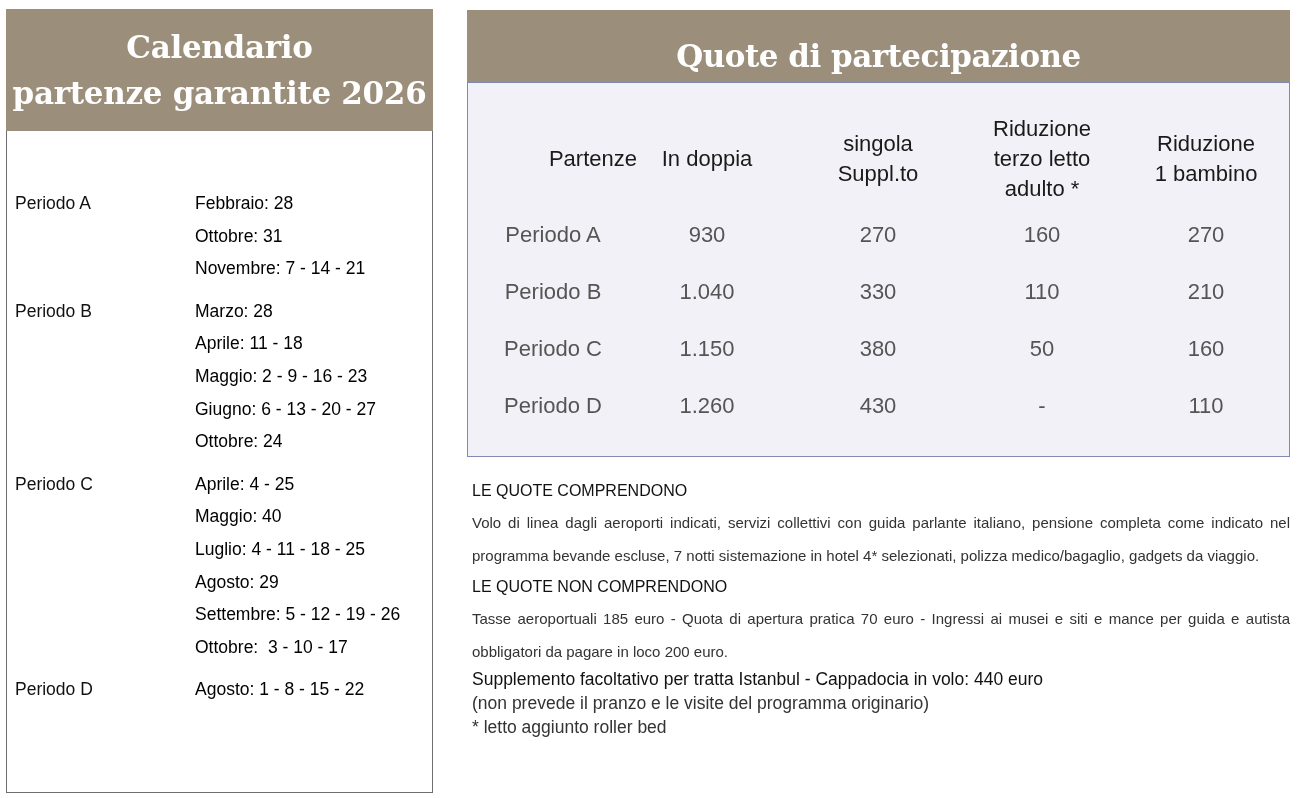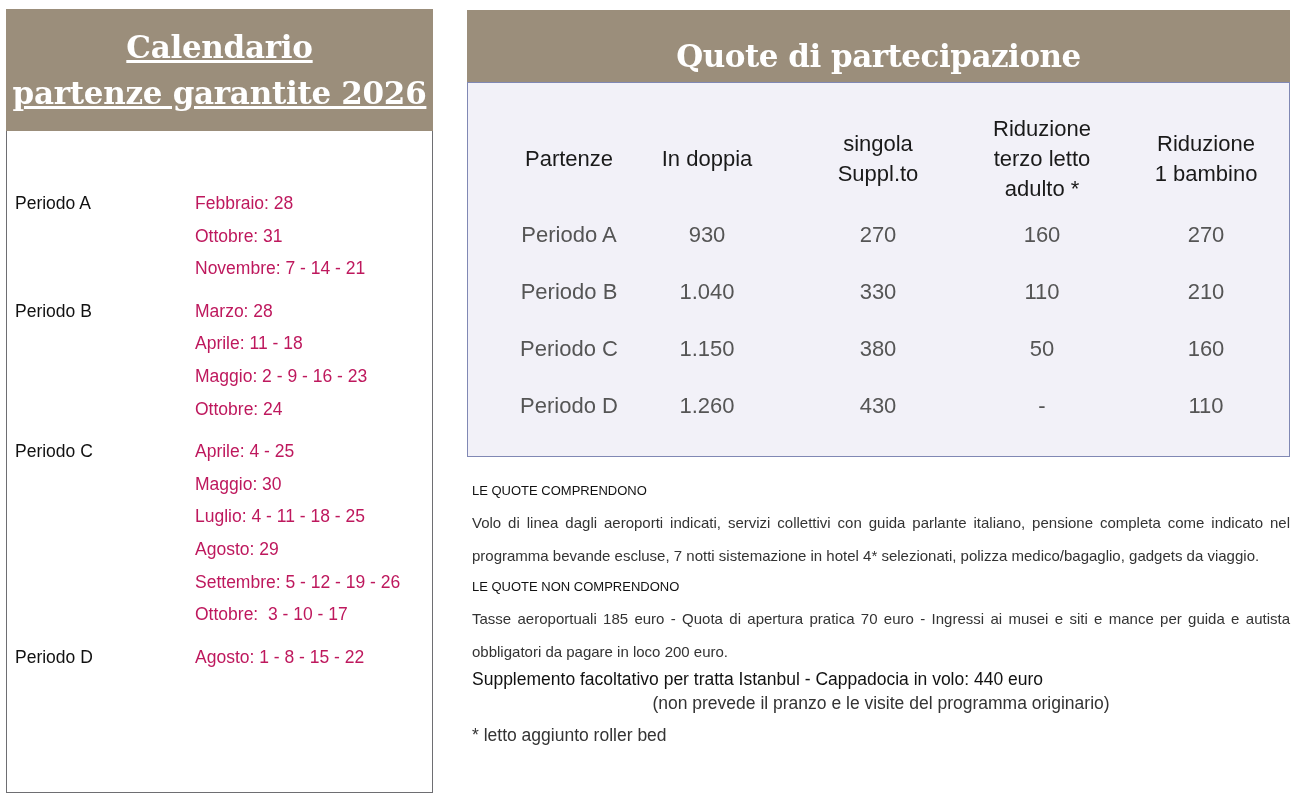--- a/index.html
+++ b/index.html
@@ -9,61 +9,61 @@
     
     .left-panel {
       position: absolute; left: 6px; top: 9px; width: 427px; height: 784px;
       border: 1px solid #6e6e72; border-top: none; background: #fff;
     }
     .left-header {
       position: absolute; left: -1px; top: 0; width: 427px; height: 122px;
       background: #9b8e7b; color: #fff;
       display: flex; flex-direction: column; align-items: center; justify-content: center;
       font-family: "DejaVu Serif", "Liberation Serif", serif; font-weight: bold;
-      font-size: 31px; line-height: 46px; letter-spacing: -0.3px; text-decoration: underline;
+      font-size: 31px; line-height: 46px; letter-spacing: -0.3px;
     }
     .left-header span { display: block; }
     .cal-list { position: absolute; left: 8px; top: 178px; width: 412px; }
     .cal-group { display: flex; margin-bottom: 10px; }
     .cal-period { width: 180px; font-size: 17.5px; line-height: 32.6px; color: #111; }
     .cal-dates { flex: 1; }
-    .cal-date { font-size: 17.5px; line-height: 32.6px; color: #be185d; white-space: pre; }
+    .cal-date { font-size: 17.5px; line-height: 32.6px; color: #000000; white-space: pre; }
 
     
     .right-header {
       position: absolute; left: 467px; top: 10px; width: 823px; height: 92px;
       background: #9b8e7b; color: #fff;
       display: flex; align-items: center; justify-content: center;
       font-family: "DejaVu Serif", "Liberation Serif", serif; font-weight: bold;
       font-size: 31px; letter-spacing: -0.5px;
     }
     .quote-box {
       position: absolute; left: 467px; top: 82px; width: 823px; height: 375px;
       background: #f2f1f8; border: 1.5px solid #8088b4; border-top: 1px solid #8088b4;
     }
     .q-head { position: absolute; top: 28px; left: 0; width: 100%; height: 95px; }
     .q-row { position: absolute; left: 0; width: 100%; height: 30px; }
     .q-cell {
       position: absolute; text-align: center; font-size: 22px; line-height: 30px;
       color: #555;
     }
     .q-head .q-cell { color: #1a1a1a; font-size: 22px; line-height: 30px; display: flex; flex-direction: column; justify-content: center; height: 95px; }
-    .c0 { left: 17px; width: 168px; }
+    .c0 { left: 1px; width: 168px; align-items: flex-end; }
     .c1 { left: 160px; width: 158px; }
     .c2 { left: 326px; width: 168px; }
     .c3 { left: 494px; width: 160px; }
     .c4 { left: 654px; width: 168px; }
 
     
     .notes { position: absolute; left: 472px; top: 479px; width: 818px; }
-    .note-title { font-size: 13px; line-height: 24px; color: #111; margin-bottom: 4px; }
+    .note-title { font-size: 16px; line-height: 24px; color: #111; margin-bottom: 4px; }
     .note-text { font-size: 15px; line-height: 32.5px; color: #333; text-align: justify; }
     .note-sub { font-size: 17.5px; line-height: 23px; color: #111; }
-    .note-sub2 { font-size: 17.5px; line-height: 24px; color: #333; text-align: center; }
-    .note-foot { font-size: 17.5px; line-height: 24px; color: #333; margin-top: 8px; }
+    .note-sub2 { font-size: 17.5px; line-height: 24px; color: #333; }
+    .note-foot { font-size: 17.5px; line-height: 24px; color: #333; }
   </style>
 </head>
 <body>
 
 <div class="left-panel">
   <div class="left-header">
     <span>Calendario</span>
     <span>partenze garantite 2026</span>
   </div>
   <div class="cal-list">
@@ -74,28 +74,29 @@
         <div class="cal-date">Ottobre: 31</div>
         <div class="cal-date">Novembre: 7 - 14 - 21</div>
       </div>
     </div>
     <div class="cal-group">
       <div class="cal-period">Periodo B</div>
       <div class="cal-dates">
         <div class="cal-date">Marzo: 28</div>
         <div class="cal-date">Aprile: 11 - 18</div>
         <div class="cal-date">Maggio: 2 - 9 - 16 - 23</div>
+        <div class="cal-date">Giugno: 6 - 13 - 20 - 27</div>
         <div class="cal-date">Ottobre: 24</div>
       </div>
     </div>
     <div class="cal-group">
       <div class="cal-period">Periodo C</div>
       <div class="cal-dates">
         <div class="cal-date">Aprile: 4 - 25</div>
-        <div class="cal-date">Maggio: 30</div>
+        <div class="cal-date">Maggio: 40</div>
         <div class="cal-date">Luglio: 4 - 11 - 18 - 25</div>
         <div class="cal-date">Agosto: 29</div>
         <div class="cal-date">Settembre: 5 - 12 - 19 - 26</div>
         <div class="cal-date">Ottobre:  3 - 10 - 17</div>
       </div>
     </div>
     <div class="cal-group">
       <div class="cal-period">Periodo D</div>
       <div class="cal-dates">
         <div class="cal-date">Agosto: 1 - 8 - 15 - 22</div>

